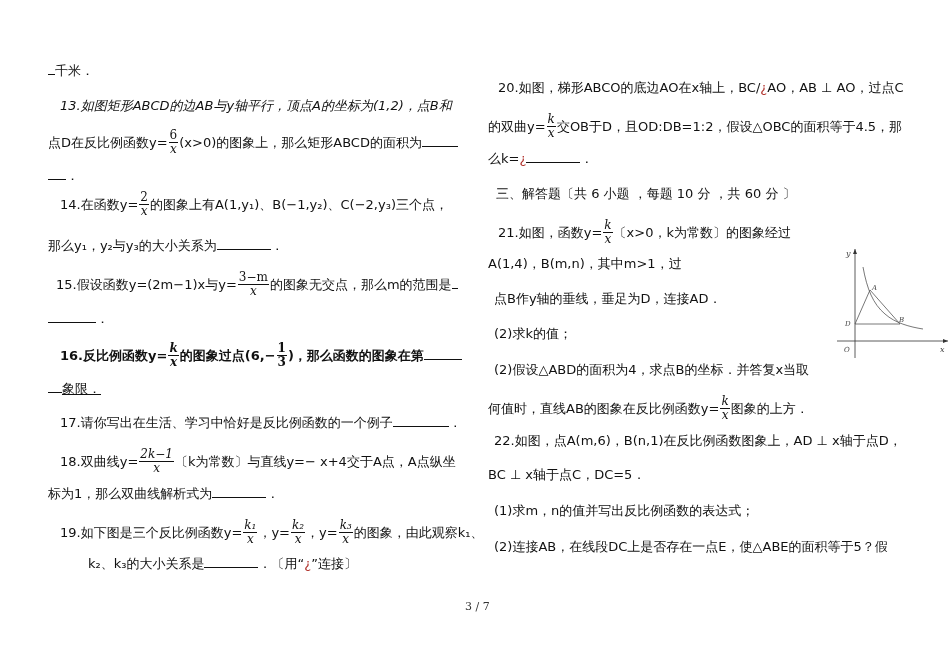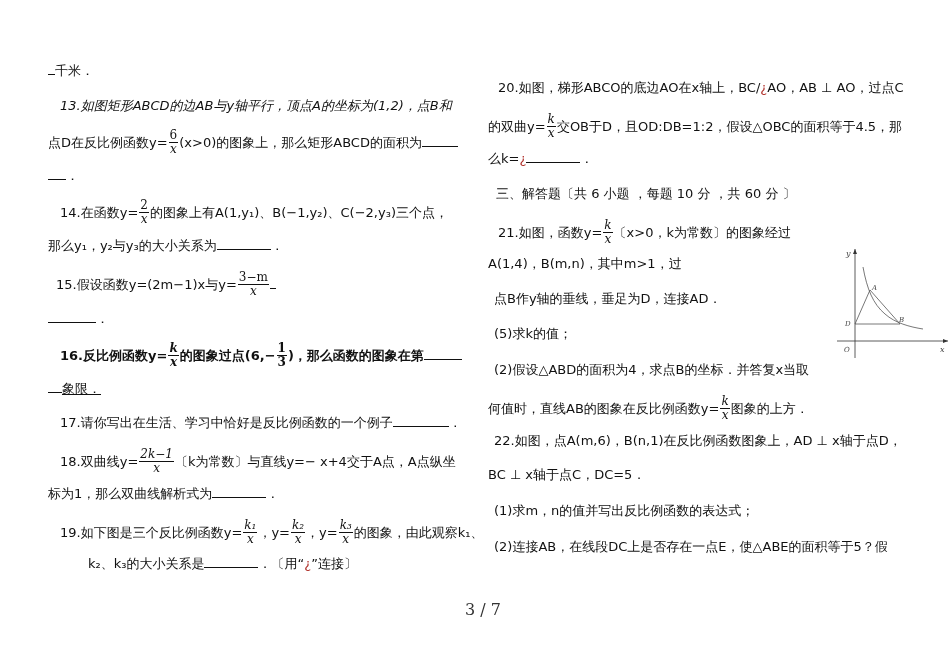--- a/index.html
+++ b/index.html
@@ -12,48 +12,48 @@
   .m { font-family: "DejaVu Serif", "Liberation Serif", serif; font-style: italic; }
   .n { font-family: "DejaVu Serif", "Liberation Serif", serif; font-style: normal; }
   .frac { display: inline-block; vertical-align: middle; text-align: center; margin: 0 1px; position: relative; top: -1px; }
   .frac > span { display: block; line-height: 13px; font-size: 12px; }
   .frac .num { border-bottom: 1px solid #111; padding: 0 1px; }
   .frac .den { }
   .blank { display: inline-block; border-bottom: 1px solid #111; height: 12px; vertical-align: baseline; }
   .red { color: #b0302a; }
   .qnum { font-family: "DejaVu Sans", sans-serif; }
   .figure { position: absolute; left: 835px; top: 244px; width: 115px; height: 115px; }
-  .pageno { position: absolute; left: 465px; top: 600px; font-size: 16px; color: #333; font-family: "DejaVu Serif", serif; }
+  .pageno { position: absolute; left: 465px; top: 600px; font-size: 11px; color: #333; font-family: "DejaVu Serif", serif; }
 </style>
 </head>
 <body>
 
 <div class="line" style="left:48px; top:62px;">
   <span class="blank" style="width:7px;"></span><span>千米．</span>
 </div>
 
 <div class="line" style="left:60px; top:97px;font-style:italic;">
   <span class="qnum">13.</span><span>如图矩形ABCD的边AB与y轴平行，顶点A的坐标为(1,2)，点B和</span>
 </div>
 <div class="line" style="left:48px; top:130px;">
   <span>点D在反比例函数y=</span><span class="frac m"><span class="num n">6</span><span class="den">x</span></span><span>(x&gt;0)的图象上，那么矩形ABCD的面积为</span><span class="blank" style="width:36px;"></span>
 </div>
 <div class="line" style="left:48px; top:167px;">
   <span class="blank" style="width:18px;"></span><span>．</span>
 </div>
 
-<div class="line" style="left:60px; top:200px;">
+<div class="line" style="left:60px; top:192px;">
   <span class="qnum">14.</span><span>在函数y=</span><span class="frac m"><span class="num n">2</span><span class="den">x</span></span><span>的图象上有A(1,y₁)、B(−1,y₂)、C(−2,y₃)三个点，</span>
 </div>
 <div class="line" style="left:48px; top:237px;">
   <span>那么y₁，y₂与y₃的大小关系为</span><span class="blank" style="width:54px;"></span><span>．</span>
 </div>
 
 <div class="line" style="left:56px; top:272px;">
-  <span class="qnum">15.</span><span>假设函数y=(2m−1)x与y=</span><span class="frac m"><span class="num n">3−m</span><span class="den">x</span></span><span class="blank" style="width:6px;"></span>
+  <span class="qnum">15.</span><span>假设函数y=(2m−1)x与y=</span><span class="frac m"><span class="num n">3−m</span><span class="den">x</span></span><span>的图象无交点，那么m的范围是</span><span class="blank" style="width:6px;"></span>
 </div>
 <div class="line" style="left:48px; top:310px;">
   <span class="blank" style="width:48px;"></span><span>．</span>
 </div>
 
 <div class="line" style="left:60px; top:343px;font-weight:bold;">
   <span class="qnum">16.</span><span>反比例函数y=</span><span class="frac m"><span class="num">k</span><span class="den">x</span></span><span>的图象过点(6,−</span><span class="frac n"><span class="num">1</span><span class="den">3</span></span><span>)，那么函数的图象在第</span><span class="blank" style="width:38px;"></span>
 </div>
 <div class="line" style="left:48px; top:380px;text-decoration:underline;">
   <span class="blank" style="width:14px;"></span><span>象限．</span>
@@ -94,21 +94,21 @@
 <div class="line" style="left:498px; top:220px;">
   <span class="qnum">21.</span><span>如图，函数y=</span><span class="frac m"><span class="num">k</span><span class="den">x</span></span><span>〔x&gt;0，k为常数〕的图象经过</span>
 </div>
 <div class="line" style="left:488px; top:255px;">
   <span>A(1,4)，B(m,n)，其中m&gt;1，过</span>
 </div>
 <div class="line" style="left:494px; top:290px;">
   <span>点B作y轴的垂线，垂足为D，连接AD．</span>
 </div>
 <div class="line" style="left:494px; top:325px;">
-  <span>(5)求k的值；</span>
+  <span>(2)求k的值；</span>
 </div>
 <div class="line" style="left:494px; top:361px;text-align:center;">
   <span>(2)假设△ABD的面积为4，求点B的坐标．并答复x当取</span>
 </div>
 <div class="line" style="left:488px; top:396px;">
   <span>何值时，直线AB的图象在反比例函数y=</span><span class="frac m"><span class="num">k</span><span class="den">x</span></span><span>图象的上方．</span>
 </div>
 
 <div class="line" style="left:494px; top:432px;">
   <span class="qnum">22.</span><span>如图，点A(m,6)，B(n,1)在反比例函数图象上，AD ⊥ x轴于点D，</span>

